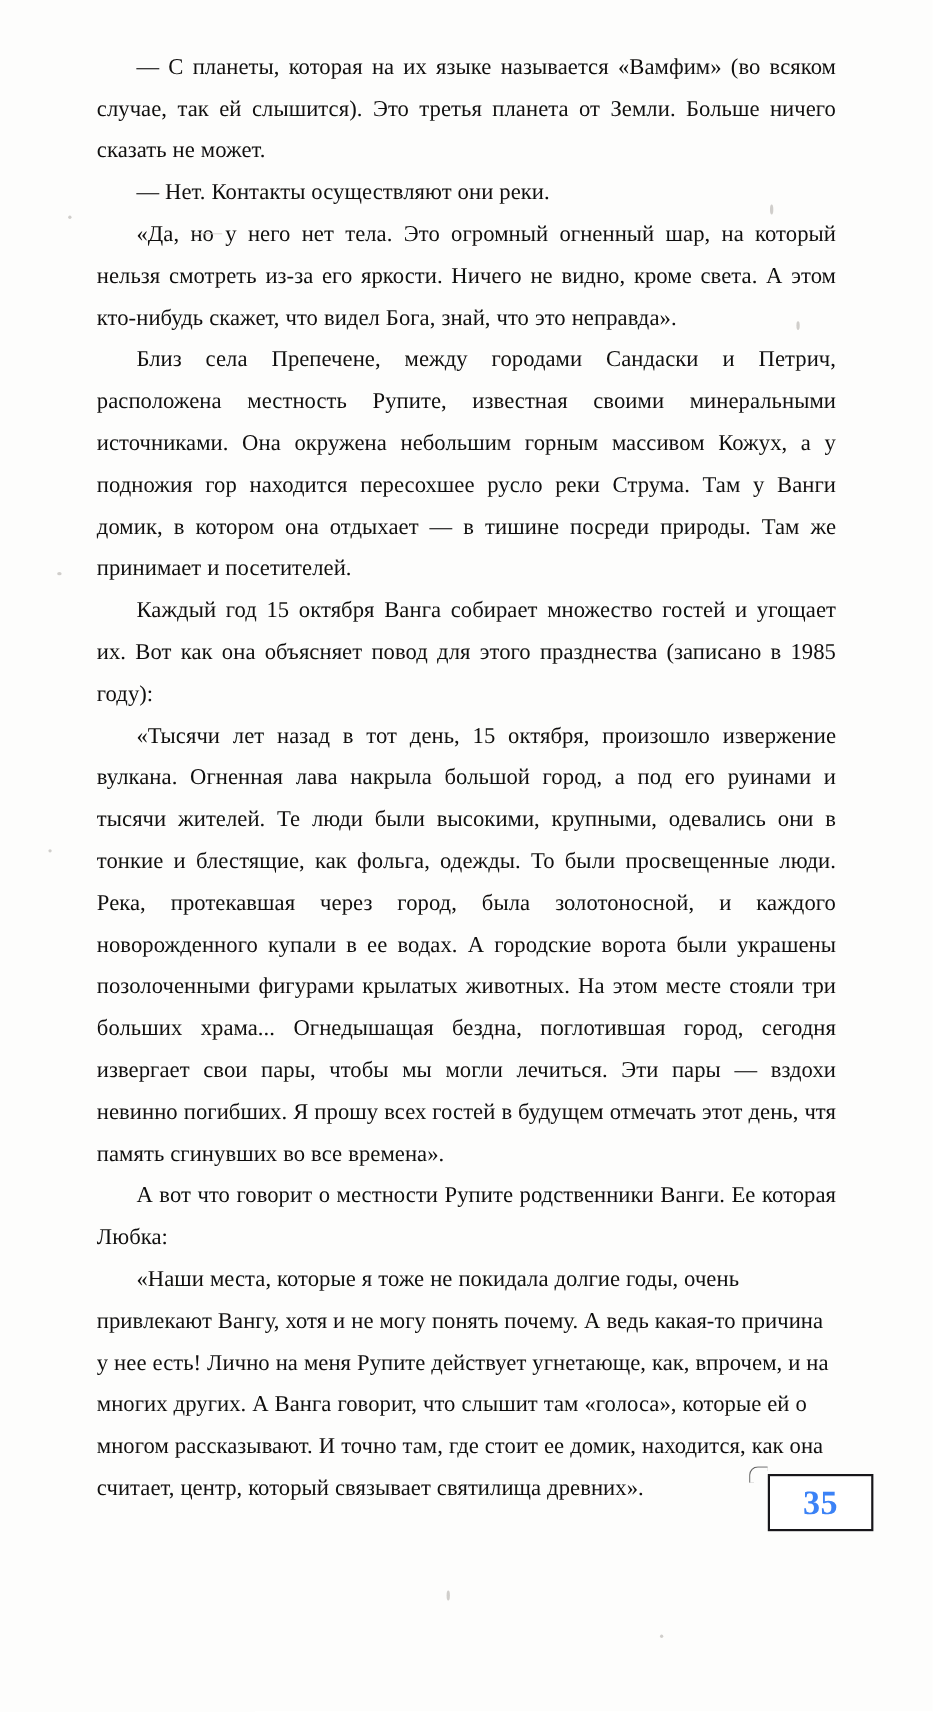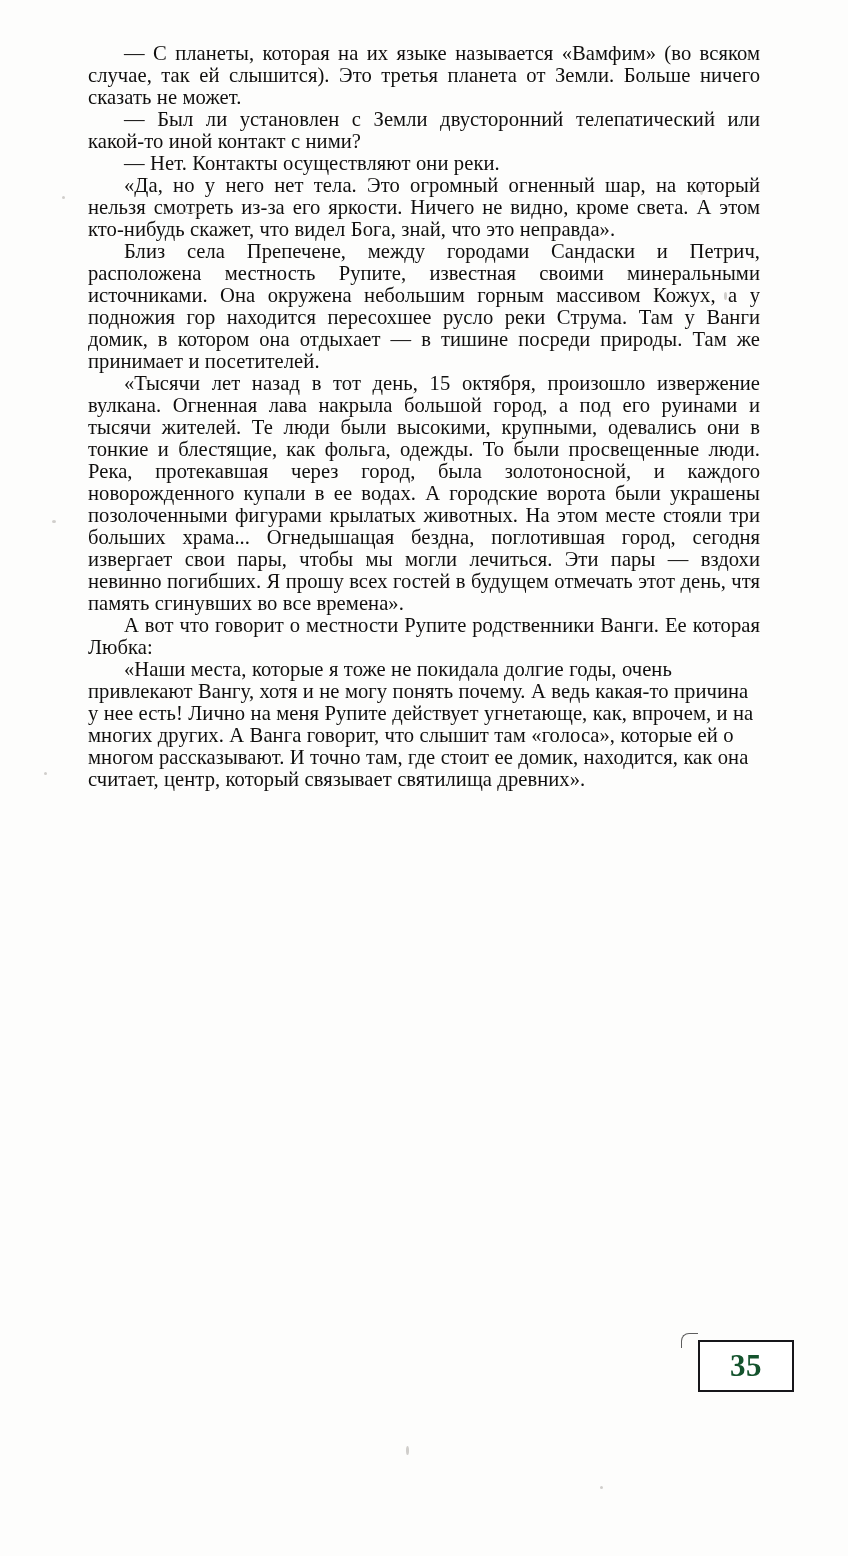--- a/index.html
+++ b/index.html
@@ -27,21 +27,21 @@
     position: absolute;
     left: 88px;
     top: 42px;
     width: 672px;
   }
   p.para {
     margin: 0;
     text-indent: 36px;
     text-align: justify;
     font-size: 20.6px;
-    line-height: 22px;
+    line-height: 38px;
     letter-spacing: 0.05px;
     word-spacing: 0.2px;
     color: #100f0e;
     font-weight: 500;
   }
   p.para.dash {
     text-indent: 36px;
   }
   p.para.quote {
     text-indent: 36px;
@@ -60,21 +60,21 @@
     display: flex;
     align-items: center;
     justify-content: center;
     background: #ffffff;
   }
   .page-number-box span {
     font-size: 31px;
     font-weight: 700;
     letter-spacing: 0.5px;
     font-family: "Liberation Serif", "DejaVu Serif", serif;
-    color: #14532d;
+    color: #3b82f6;
   }
   .corner-mark {
     position: absolute;
     right: 150px;
     bottom: 208px;
     width: 16px;
     height: 14px;
     border-left: 1.5px solid #2a2a2a;
     border-top: 1.5px solid #2a2a2a;
     border-top-left-radius: 8px;
@@ -92,24 +92,24 @@
     opacity: 0.8;
   }
 </style>
 </head>
 <body>
 
 <div class="page">
 
   <div class="text-column">
     <p class="para dash">— С планеты, которая на их языке называется «Вамфим» (во всяком случае, так ей слышится). Это третья планета от Земли. Больше ничего сказать не может.</p>
-    <p class="para dash">— Был ли установлен с Земли двусторонний телепатический или какой-то иной контакт с ними?</p>
     <p class="para dash">— Нет. Контакты осуществляют они реки.</p>
     <p class="para quote">«Да, но у него нет тела. Это огромный огненный шар, на который нельзя смотреть из-за его яркости. Ничего не видно, кроме света. А этом кто-нибудь скажет, что видел Бога, знай, что это неправда».</p>
     <p class="para">Близ села Препечене, между городами Сандаски и Петрич, расположена местность Рупите, известная своими минеральными источниками. Она окружена небольшим горным массивом Кожух, а у подножия гор находится пересохшее русло реки Струма. Там у Ванги домик, в котором она отдыхает — в тишине посреди природы. Там же принимает и посетителей.</p>
+    <p class="para">Каждый год 15 октября Ванга собирает множество гостей и угощает их. Вот как она объясняет повод для этого празднества (записано в 1985 году):</p>
     <p class="para quote">«Тысячи лет назад в тот день, 15 октября, произошло извержение вулкана. Огненная лава накрыла большой город, а под его руинами и тысячи жителей. Те люди были высокими, крупными, одевались они в тонкие и блестящие, как фольга, одежды. То были просвещенные люди. Река, протекавшая через город, была золотоносной, и каждого новорожденного купали в ее водах. А городские ворота были украшены позолоченными фигурами крылатых животных. На этом месте стояли три больших храма... Огнедышащая бездна, поглотившая город, сегодня извергает свои пары, чтобы мы могли лечиться. Эти пары — вздохи невинно погибших. Я прошу всех гостей в будущем отмечать этот день, чтя память сгинувших во все времена».</p>
     <p class="para">А вот что говорит о местности Рупите родственники Ванги. Ее которая Любка:</p>
     <p class="para quote last">«Наши места, которые я тоже не покидала долгие годы, очень привлекают Вангу, хотя и не могу понять почему. А ведь какая-то причина у нее есть! Лично на меня Рупите действует угнетающе, как, впрочем, и на многих других. А Ванга говорит, что слышит там «голоса», которые ей о многом рассказывают. И точно там, где стоит ее домик, находится, как она считает, центр, который связывает святилища древних».</p>
   </div>
 
   <div class="corner-mark"></div>
 
   <div class="page-number-box">
     <span>35</span>
   </div>

